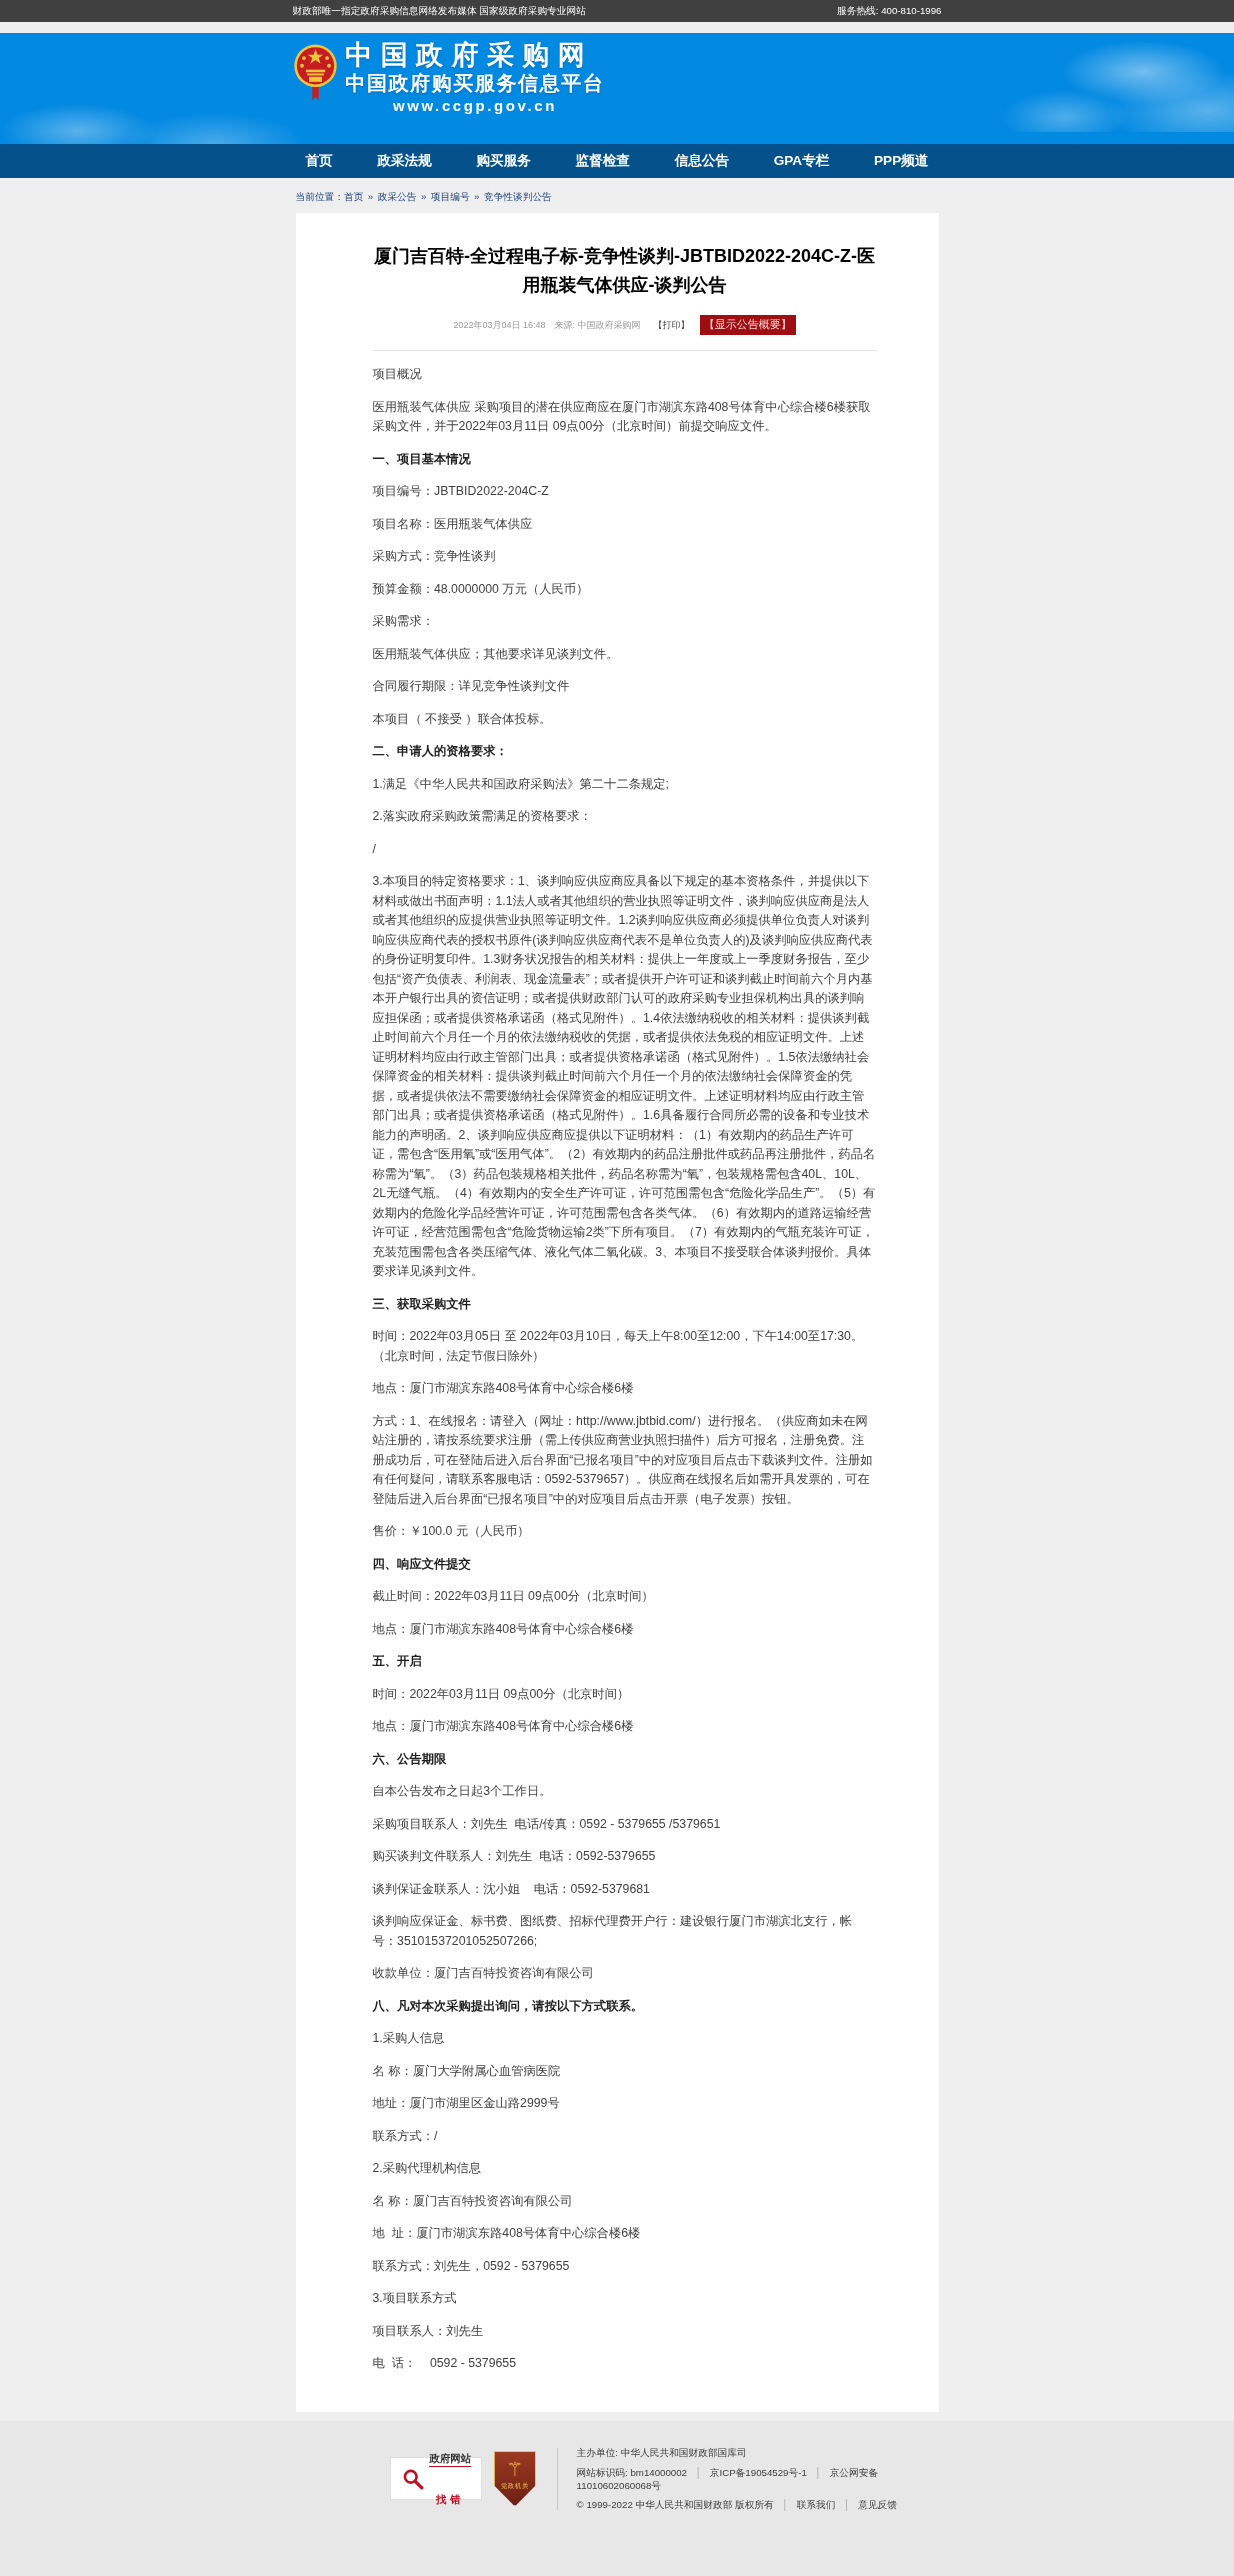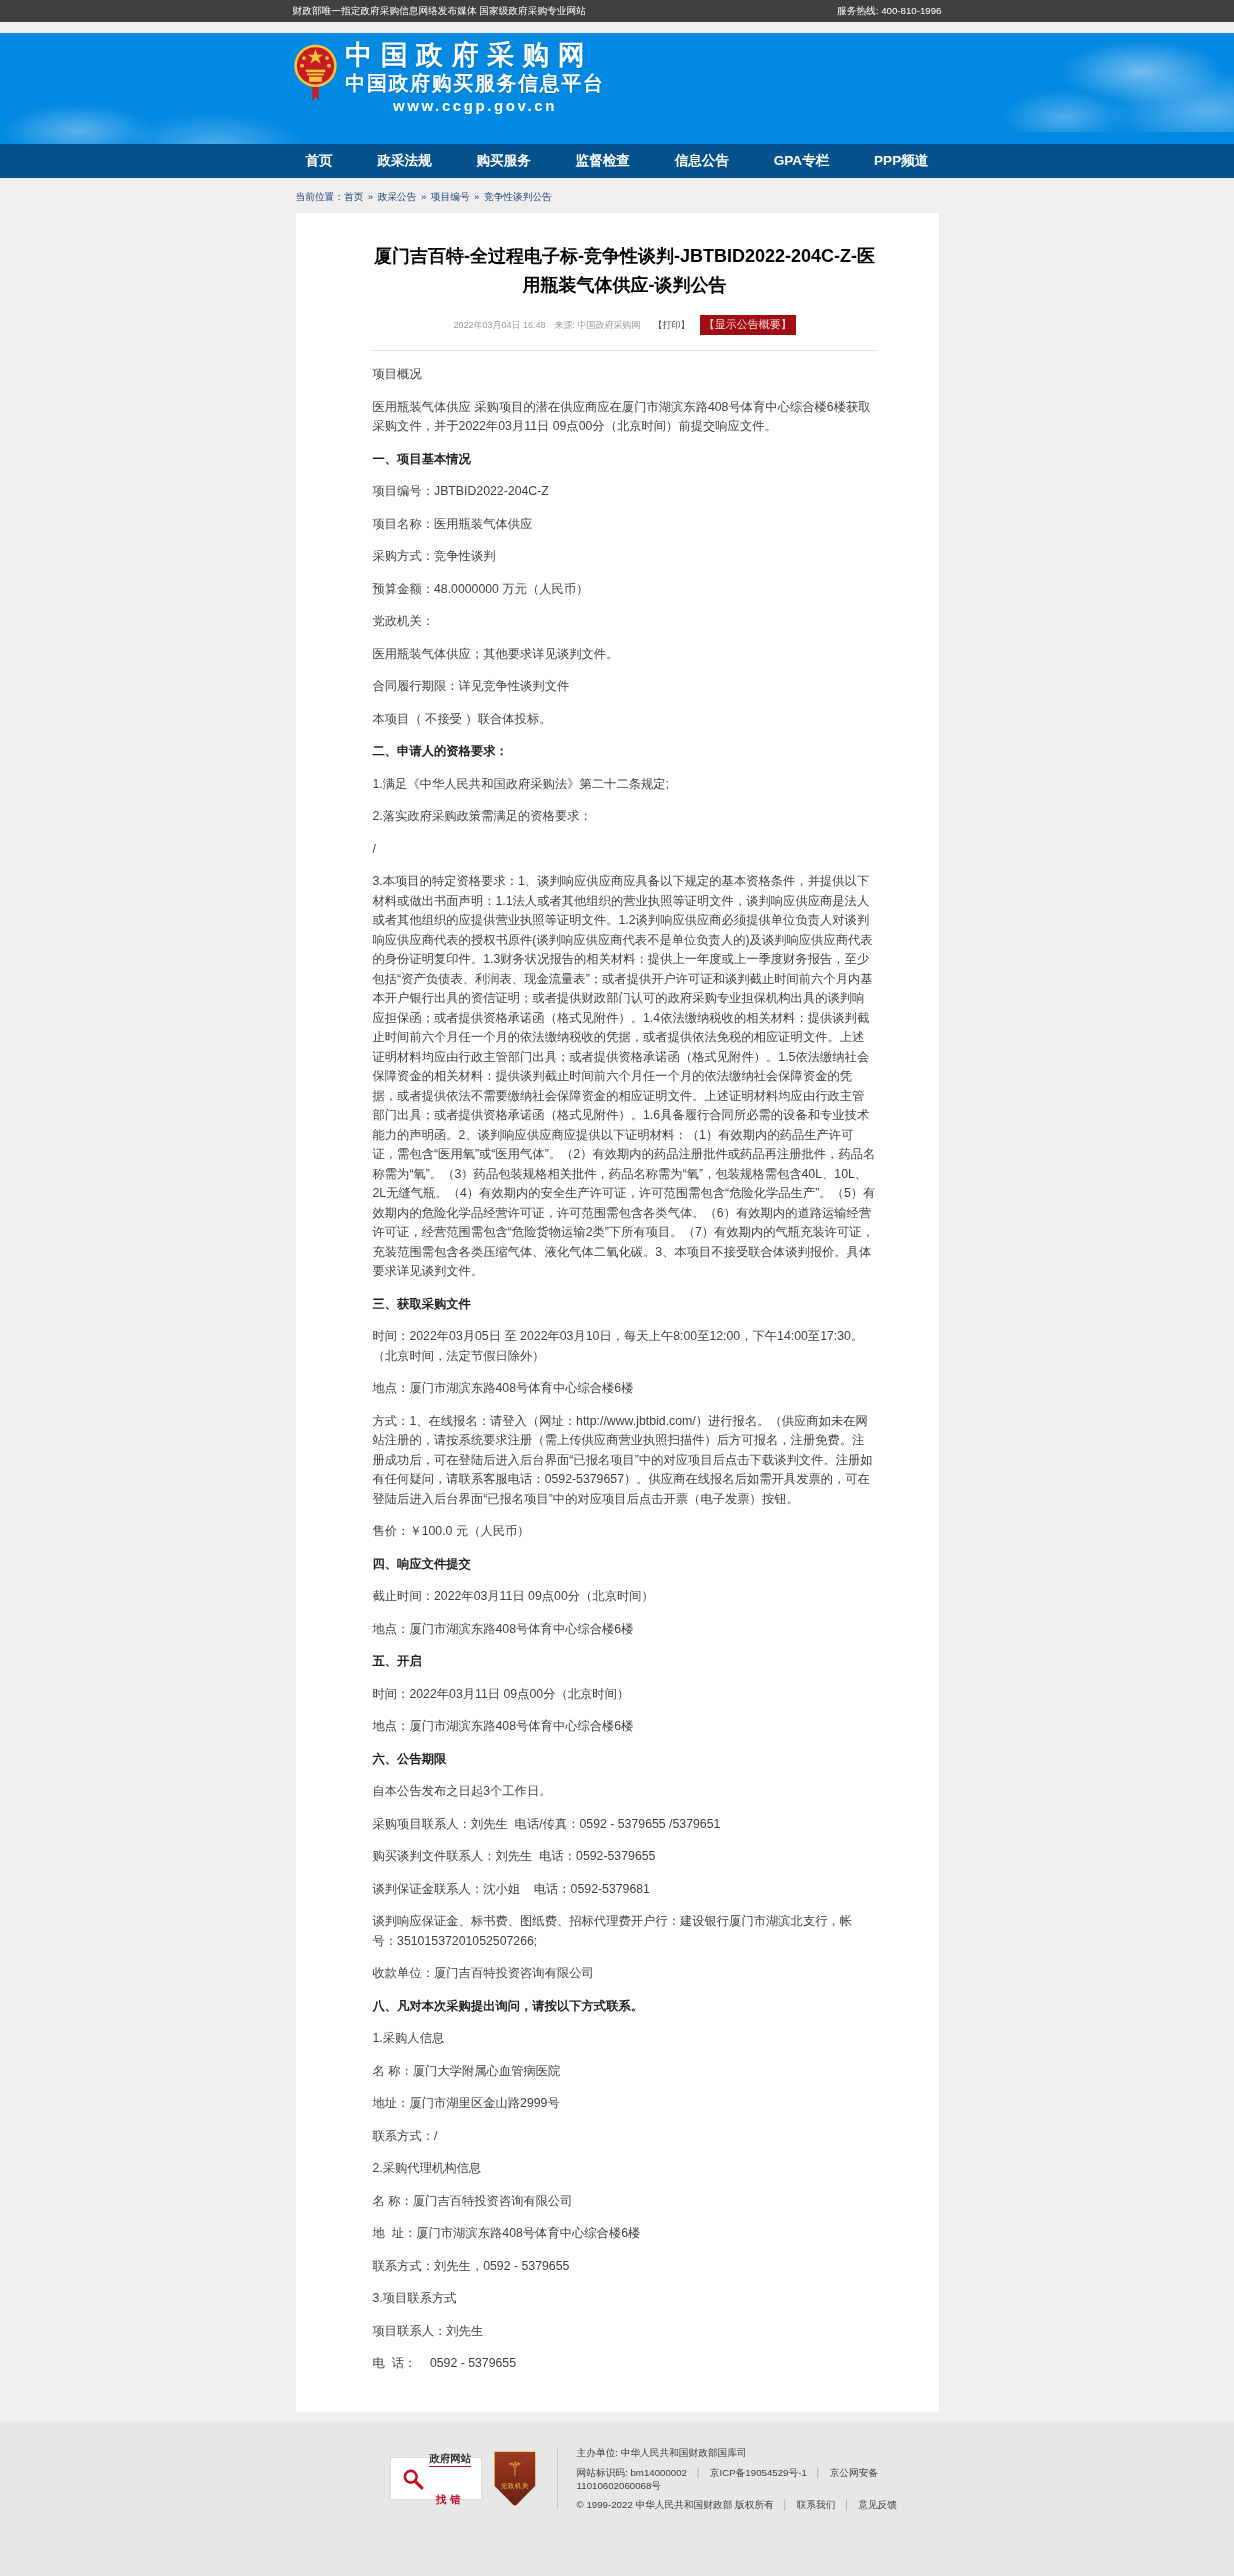--- a/index.html
+++ b/index.html
@@ -164,21 +164,21 @@
   </div>
   <hr class="rule">
   <div id="paragraphs">
       <p class="para">项目概况</p>
       <p class="para">医用瓶装气体供应 采购项目的潜在供应商应在厦门市湖滨东路408号体育中心综合楼6楼获取采购文件，并于2022年03月11日 09点00分（北京时间）前提交响应文件。</p>
       <p class="para heading">一、项目基本情况</p>
       <p class="para">项目编号：JBTBID2022-204C-Z</p>
       <p class="para">项目名称：医用瓶装气体供应</p>
       <p class="para">采购方式：竞争性谈判</p>
       <p class="para">预算金额：48.0000000 万元（人民币）</p>
-      <p class="para">党政机关：</p>
+      <p class="para">采购需求：</p>
       <p class="para">医用瓶装气体供应；其他要求详见谈判文件。</p>
       <p class="para">合同履行期限：详见竞争性谈判文件</p>
       <p class="para">本项目（ 不接受 ）联合体投标。</p>
       <p class="para heading">二、申请人的资格要求：</p>
       <p class="para">1.满足《中华人民共和国政府采购法》第二十二条规定;</p>
       <p class="para">2.落实政府采购政策需满足的资格要求：</p>
       <p class="para">/</p>
       <p class="para">3.本项目的特定资格要求：1、谈判响应供应商应具备以下规定的基本资格条件，并提供以下材料或做出书面声明：1.1法人或者其他组织的营业执照等证明文件，谈判响应供应商是法人或者其他组织的应提供营业执照等证明文件。1.2谈判响应供应商必须提供单位负责人对谈判响应供应商代表的授权书原件(谈判响应供应商代表不是单位负责人的)及谈判响应供应商代表的身份证明复印件。1.3财务状况报告的相关材料：提供上一年度或上一季度财务报告，至少包括“资产负债表、利润表、现金流量表”；或者提供开户许可证和谈判截止时间前六个月内基本开户银行出具的资信证明；或者提供财政部门认可的政府采购专业担保机构出具的谈判响应担保函；或者提供资格承诺函（格式见附件）。1.4依法缴纳税收的相关材料：提供谈判截止时间前六个月任一个月的依法缴纳税收的凭据，或者提供依法免税的相应证明文件。上述证明材料均应由行政主管部门出具；或者提供资格承诺函（格式见附件）。1.5依法缴纳社会保障资金的相关材料：提供谈判截止时间前六个月任一个月的依法缴纳社会保障资金的凭据，或者提供依法不需要缴纳社会保障资金的相应证明文件。上述证明材料均应由行政主管部门出具；或者提供资格承诺函（格式见附件）。1.6具备履行合同所必需的设备和专业技术能力的声明函。2、谈判响应供应商应提供以下证明材料：（1）有效期内的药品生产许可证，需包含“医用氧”或“医用气体”。（2）有效期内的药品注册批件或药品再注册批件，药品名称需为“氧”。（3）药品包装规格相关批件，药品名称需为“氧”，包装规格需包含40L、10L、2L无缝气瓶。（4）有效期内的安全生产许可证，许可范围需包含“危险化学品生产”。（5）有效期内的危险化学品经营许可证，许可范围需包含各类气体。（6）有效期内的道路运输经营许可证，经营范围需包含“危险货物运输2类”下所有项目。（7）有效期内的气瓶充装许可证，充装范围需包含各类压缩气体、液化气体二氧化碳。3、本项目不接受联合体谈判报价。具体要求详见谈判文件。</p>
       <p class="para heading">三、获取采购文件</p>
       <p class="para">时间：2022年03月05日 至 2022年03月10日，每天上午8:00至12:00，下午14:00至17:30。（北京时间，法定节假日除外）</p>

